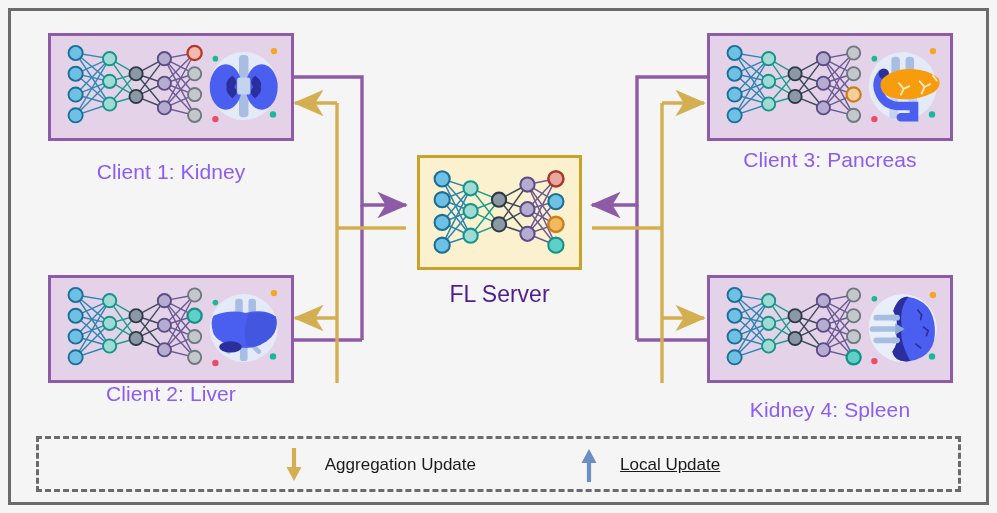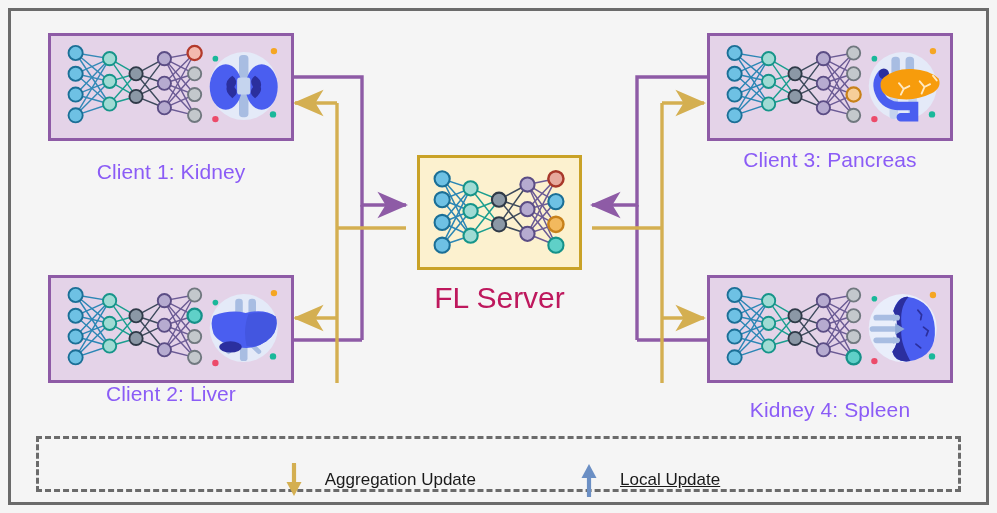--- a/index.html
+++ b/index.html
@@ -42,37 +42,37 @@
 
   .server{
     position:absolute;
     box-sizing:border-box;
     background:#fcf1cf;
     border:3px solid #c9a227;
   }
   .server-label{
     position:absolute;
     text-align:center;
-    color:#be185d;
-    font-size:30px;
+    color:#4c1d95;
+    font-size:23px;
     white-space:nowrap;
   }
 
   .inner-art{position:absolute;left:0;top:0;width:100%;height:100%;}
 
   
   .legend{
     position:absolute;
     box-sizing:border-box;
     border:3px dashed #6b6b6b;
     background:#f5f5f5;
   }
   .legend-row{
     position:absolute;
-    left:0;top:16px;width:100%;height:100%;
+    left:0;top:1px;width:100%;height:100%;
     display:flex;align-items:center;justify-content:center;
     gap:0px;
   }
   .legend-item{display:flex;align-items:center;}
   .legend-text{
     color:#1a1a1a;font-size:17px;white-space:nowrap;
   }
   .lg-gap{width:96px;}
   .lg-icon{width:34px;display:flex;justify-content:center;}
 </style>

